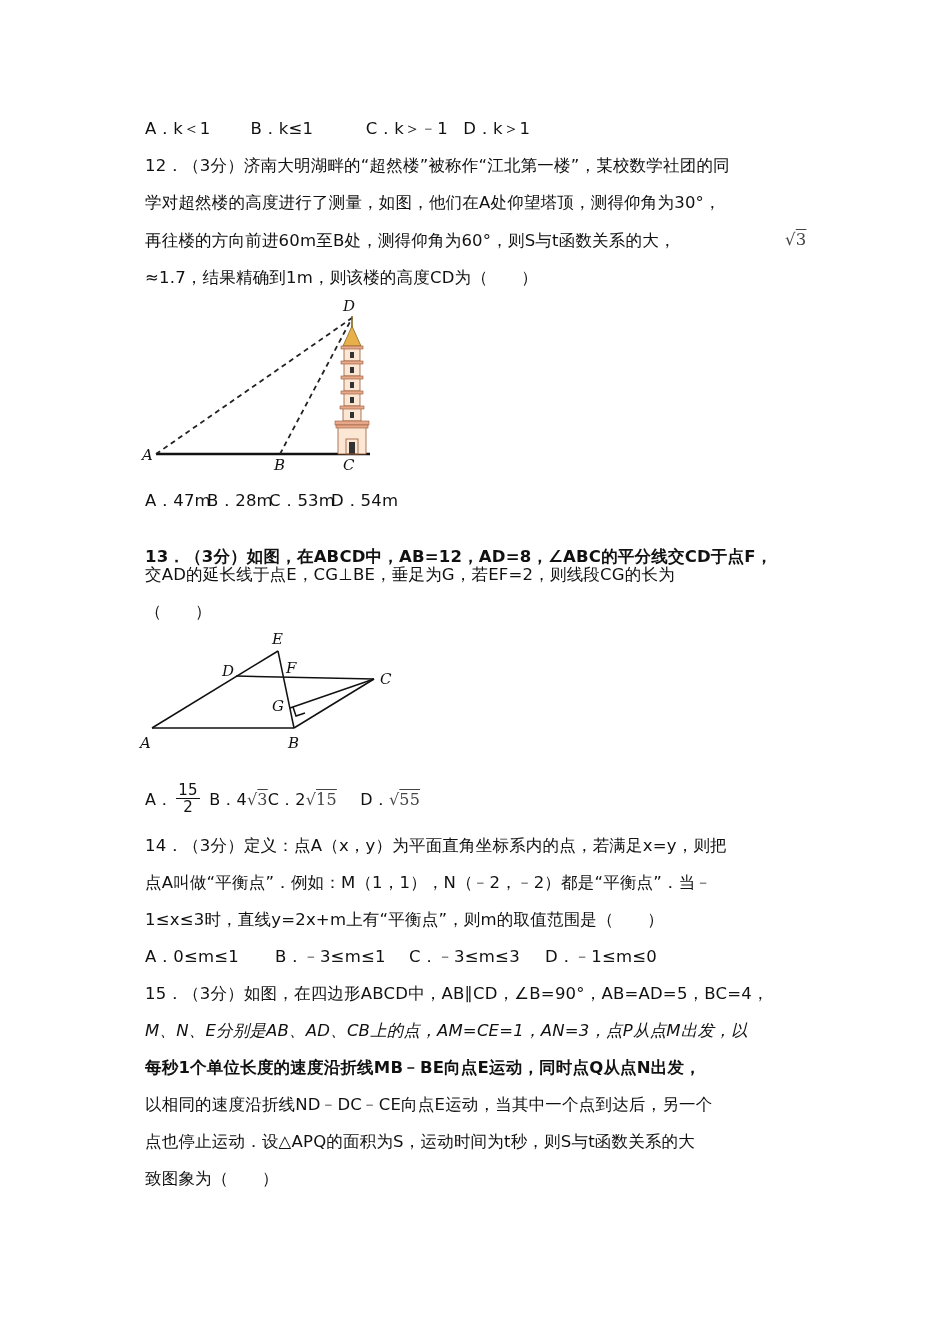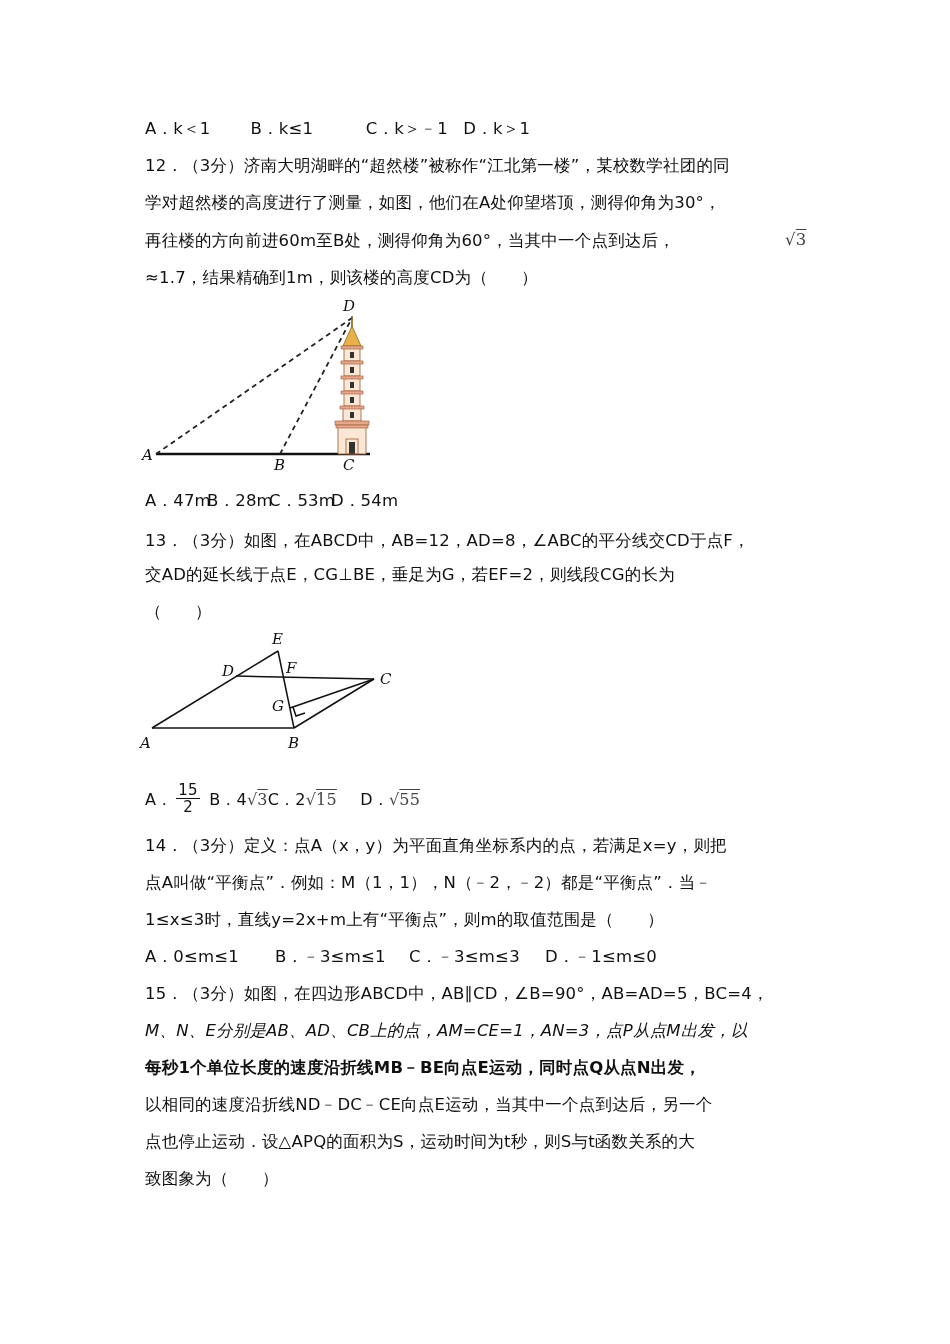--- a/index.html
+++ b/index.html
@@ -28,21 +28,21 @@
   <span style="width:100px;">B．k≤1</span>
   <span style="width:102px;text-align:center;">C．k＞﹣1</span>
   <span>D．k＞1</span>
 </div>
 
 <div class="line" style="top:155px;">
   <span>12．</span><span>（3分）</span><span>济南大明湖畔的“超然楼”被称作“江北第一楼”，某校数学社团的同</span>
 </div>
 <div class="line" style="top:192px;">学对超然楼的高度进行了测量，如图，他们在A处仰望塔顶，测得仰角为30°，</div>
 <div class="line" style="top:230px;">
-  <span>再往楼的方向前进60m至B处，测得仰角为60°，当其中一个点到达后，</span>
+  <span>再往楼的方向前进60m至B处，测得仰角为60°，则S与t函数关系的大，</span>
 </div>
 <div class="line sqrt" style="top:229px; left:785px;"><span>√</span><span class="bar">3</span></div>
 <div class="line" style="top:267px;">≈1.7，结果精确到1m，则该楼的高度CD为（　　）</div>
 
 <div class="fig" style="left:138px; top:294px; width:240px; height:184px;">
   <svg width="240" height="184" viewBox="0 0 240 184">
 
     <line x1="18" y1="160" x2="232" y2="160" stroke="#111" stroke-width="2.5"></line>
 
     <line x1="18" y1="160" x2="214" y2="24" stroke="#222" stroke-width="1.8" stroke-dasharray="5,4"></line>
@@ -84,21 +84,21 @@
     <text x="136" y="176" font-family="DejaVu Serif, serif" font-style="italic" font-size="15" fill="#111">B</text>
     <text x="205" y="176" font-family="DejaVu Serif, serif" font-style="italic" font-size="15" fill="#111">C</text>
     <text x="205" y="17" font-family="DejaVu Serif, serif" font-style="italic" font-size="15" fill="#111">D</text>
   </svg>
 </div>
 
 <div class="line opts" style="top:490px;">
   <span style="width:62px;">A．47m</span><span style="width:62px;">B．28m</span><span style="width:62px;">C．53m</span><span>D．54m</span>
 </div>
 
-<div class="line" style="top:530px;">
+<div class="line" style="top:546px;font-weight:bold;">
   <span>13．</span><span>（3分）</span><span>如图，在ABCD中，AB=12，AD=8，∠ABC的平分线交CD于点F，</span>
 </div>
 <div class="line" style="top:564px;">交AD的延长线于点E，CG⊥BE，垂足为G，若EF=2，则线段CG的长为</div>
 <div class="line" style="top:601px;">（　　）</div>
 
 <div class="fig" style="left:138px; top:628px; width:270px; height:126px;">
   <svg width="270" height="126" viewBox="0 0 270 126">
     <g stroke="#111" stroke-width="1.5" fill="none">
 
       <line x1="14" y1="100" x2="156" y2="100"></line>

